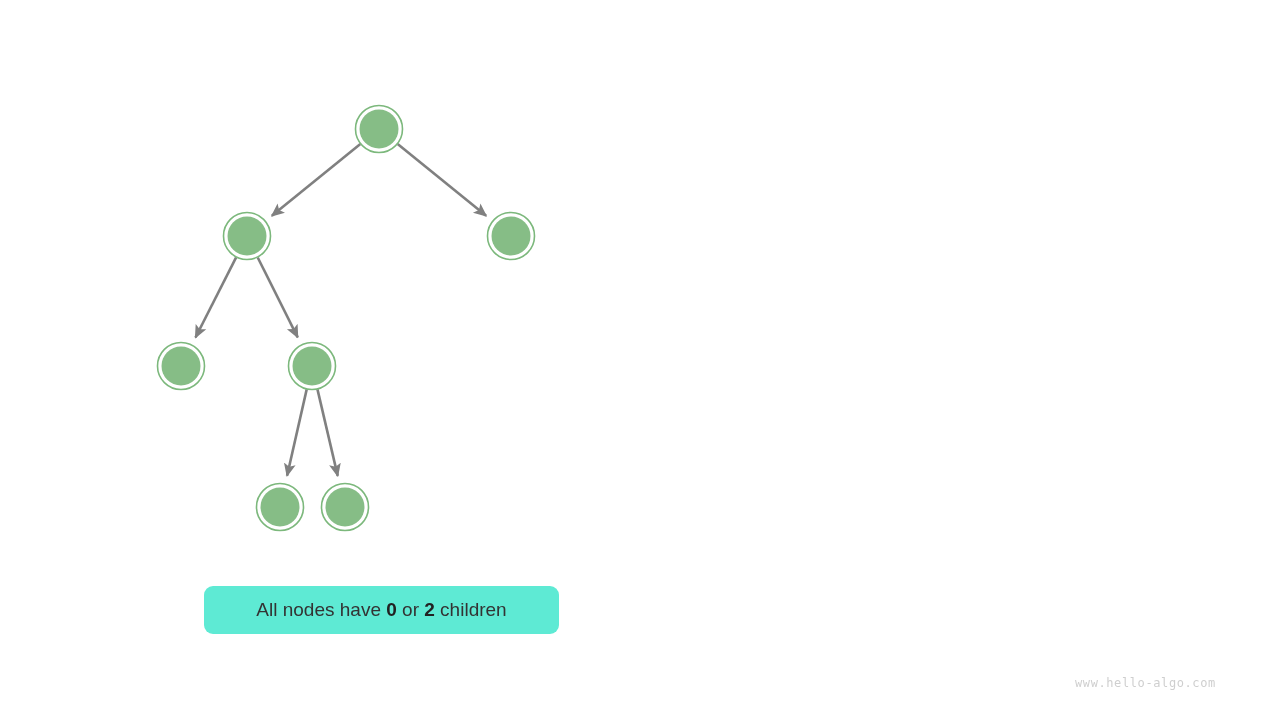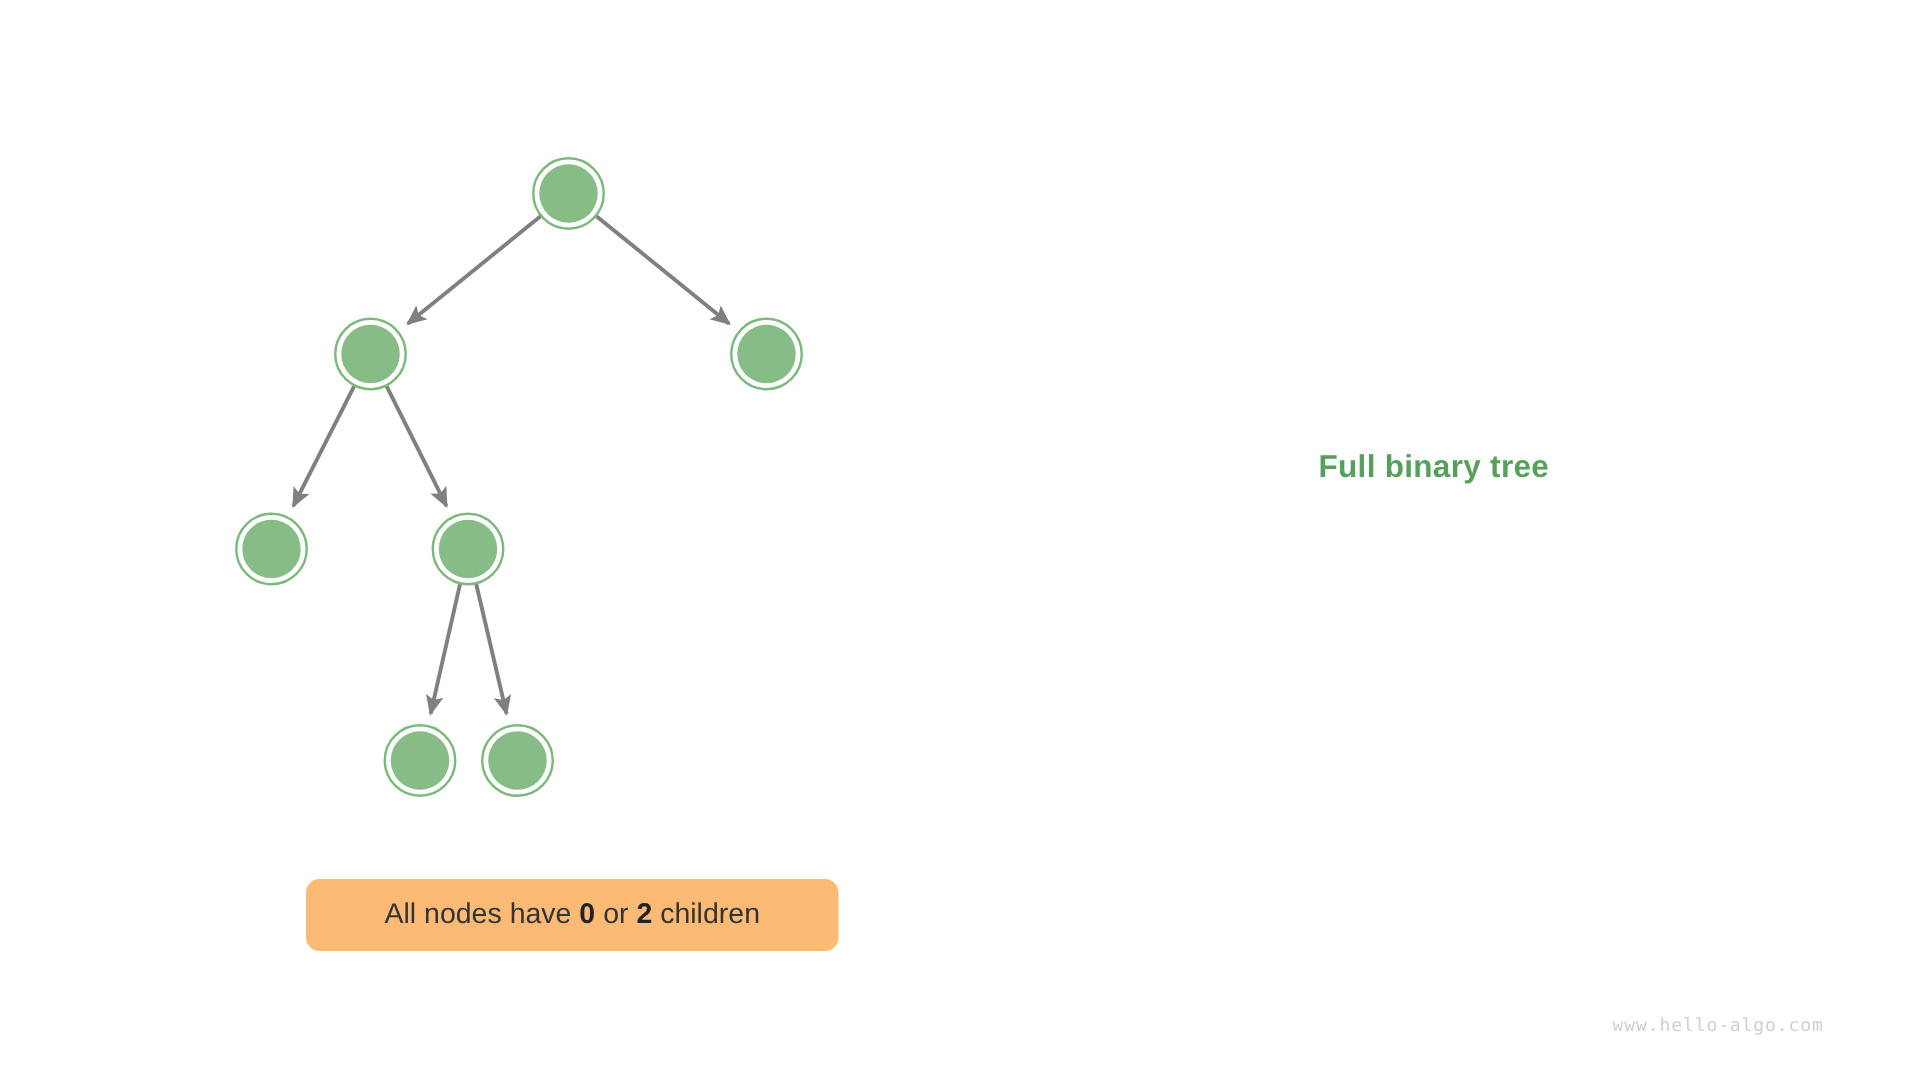--- a/index.html
+++ b/index.html
@@ -37,21 +37,21 @@
     color: #55a05a;
     letter-spacing: 0.2px;
     white-space: nowrap;
   }
   .caption-box {
     position: absolute;
     left: 204px;
     top: 586px;
     width: 355px;
     height: 48px;
-    background: #fdba74;
+    background: #5eead4;
     border-radius: 9px;
     display: flex;
     align-items: center;
     justify-content: center;
     box-sizing: border-box;
   }
   .caption-text {
     font-size: 19px;
     color: #333333;
     white-space: nowrap;
@@ -115,21 +115,20 @@
           <circle cx="280" cy="507" r="23.5" fill="#ffffff" stroke="#7cb87c" stroke-width="1.6"></circle>
           <circle cx="280" cy="507" r="19.5" fill="#86bd86"></circle>
         </g>
         <g>
           <circle cx="345" cy="507" r="23.5" fill="#ffffff" stroke="#7cb87c" stroke-width="1.6"></circle>
           <circle cx="345" cy="507" r="19.5" fill="#86bd86"></circle>
         </g>
       </g>
   </svg>
 
-  <div class="title-label">Full binary tree</div>
 
   <div class="caption-box">
     <div class="caption-text"><span>All nodes have </span><b>0</b><span> or </span><b>2</b><span> children</span></div>
   </div>
 
   <div class="watermark">www.hello-algo.com</div>
 
 </div>
 
 </body></html>

